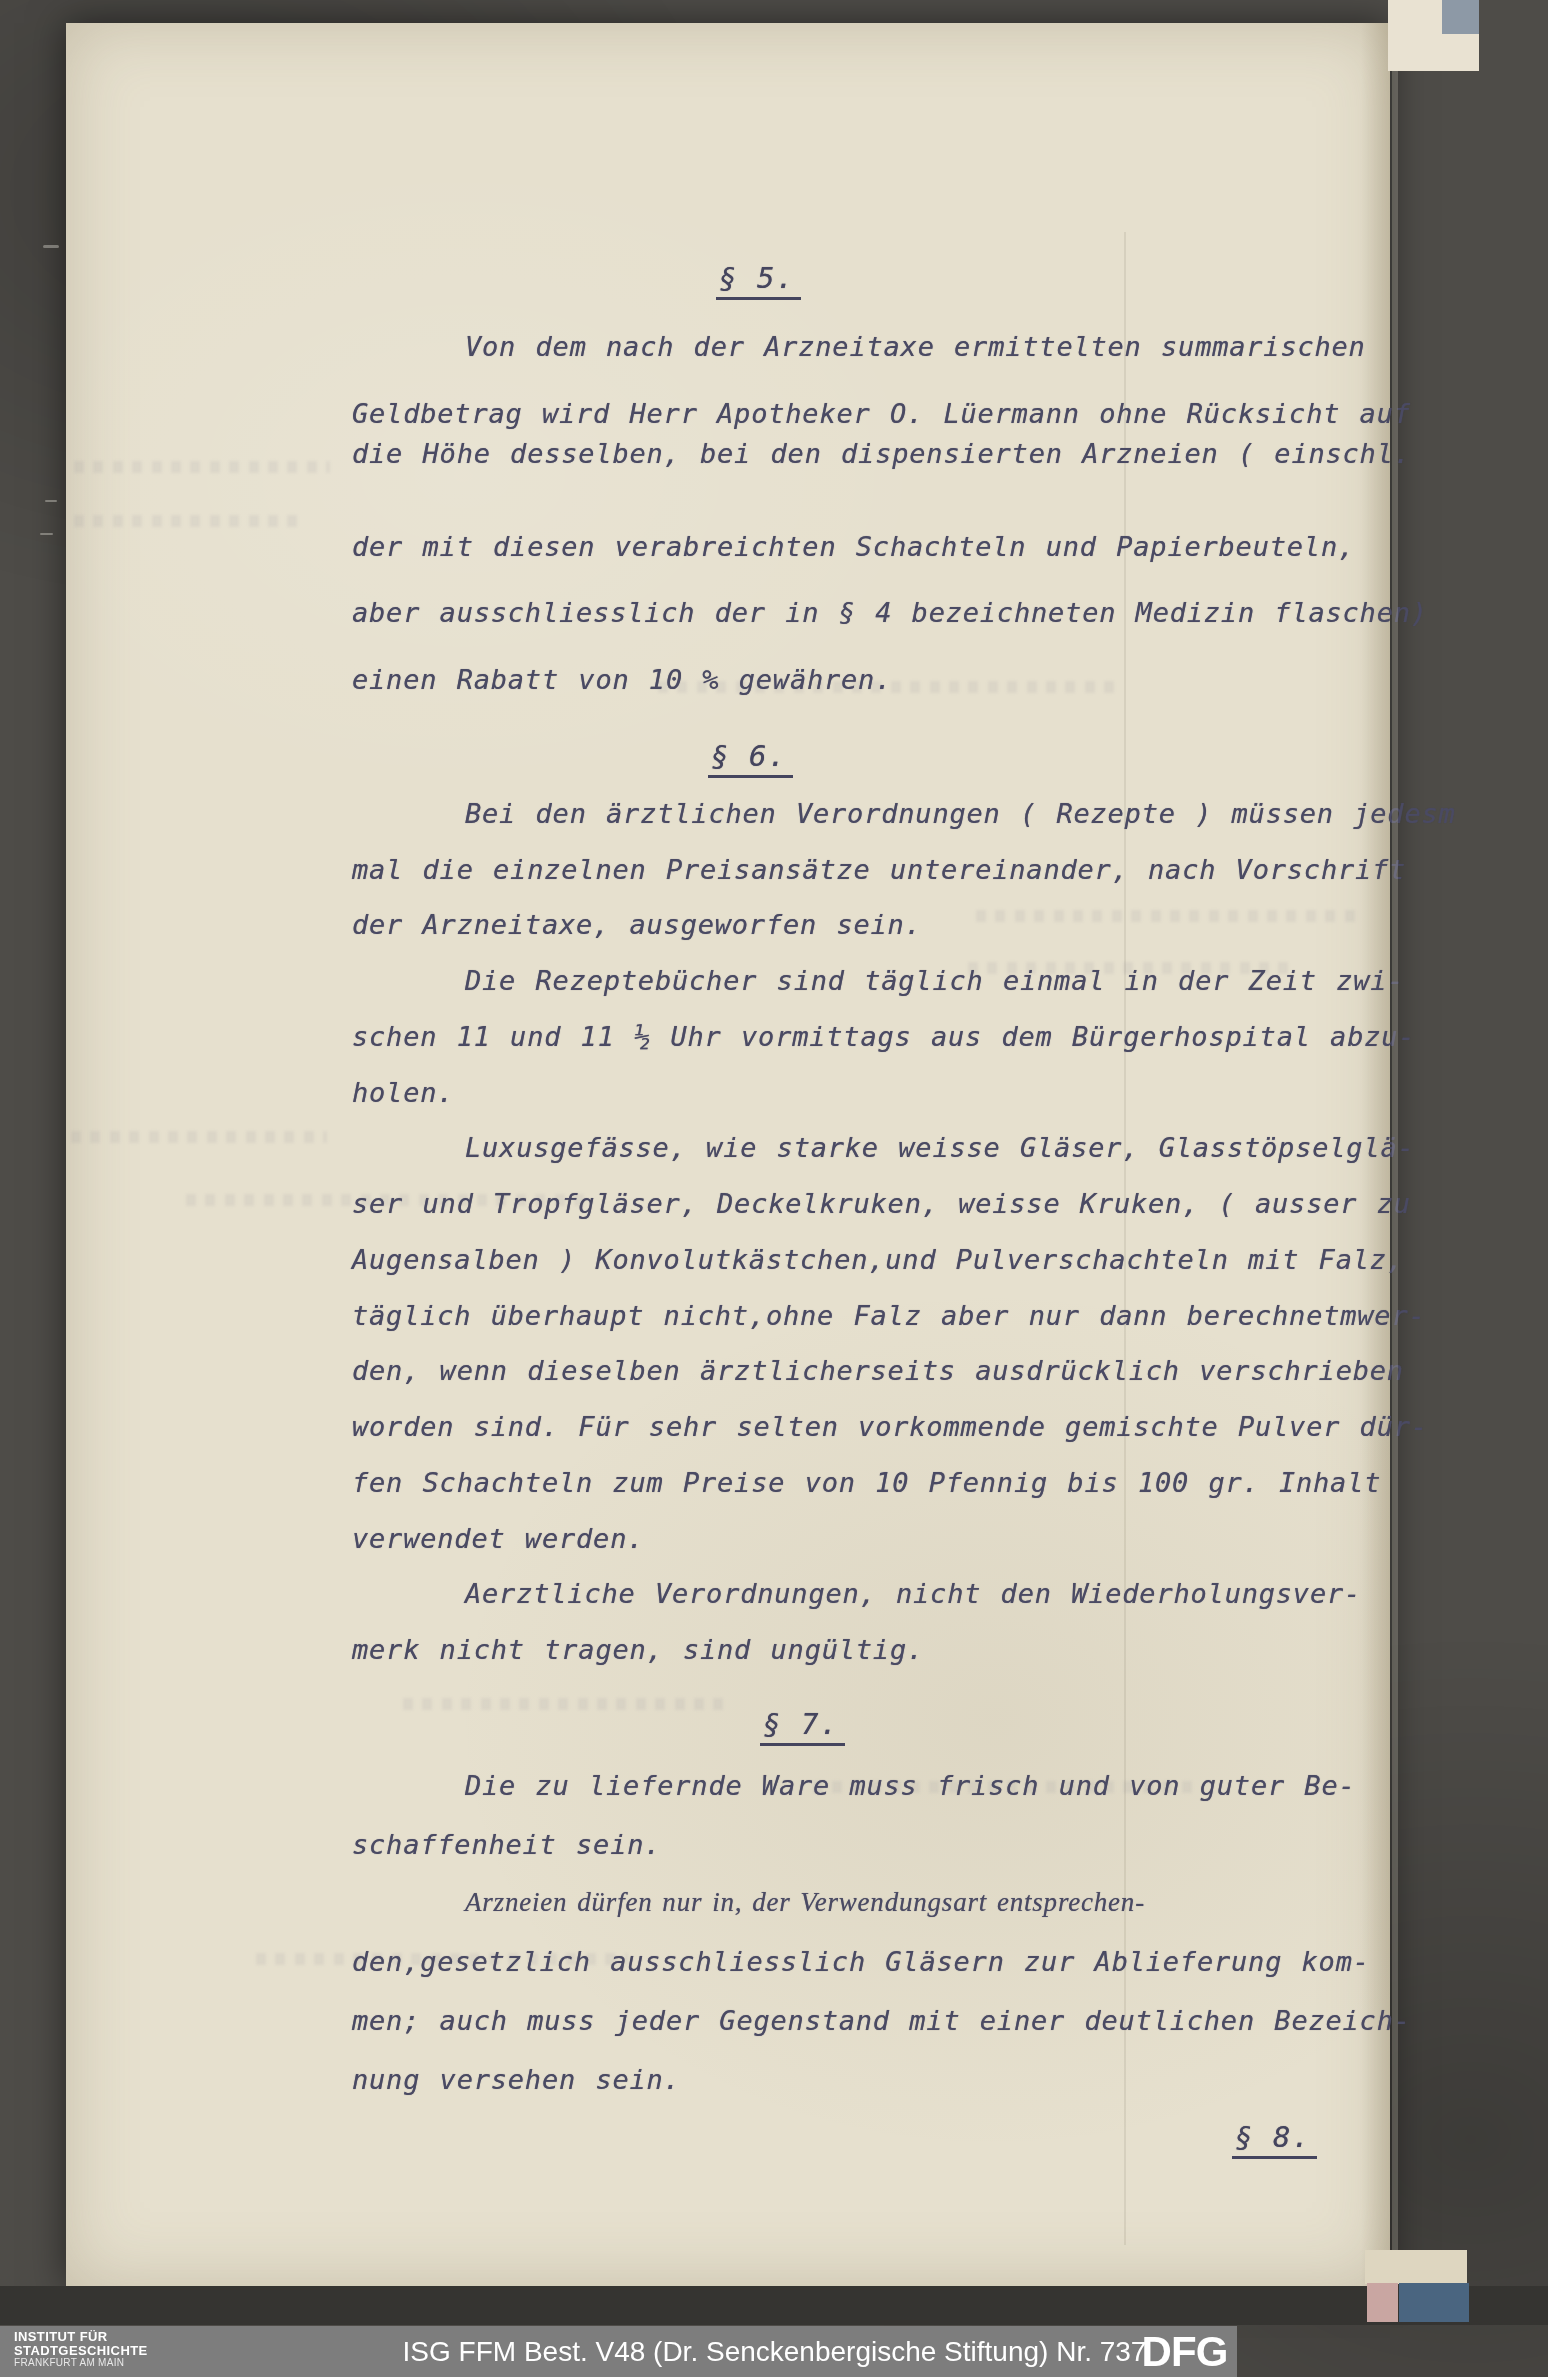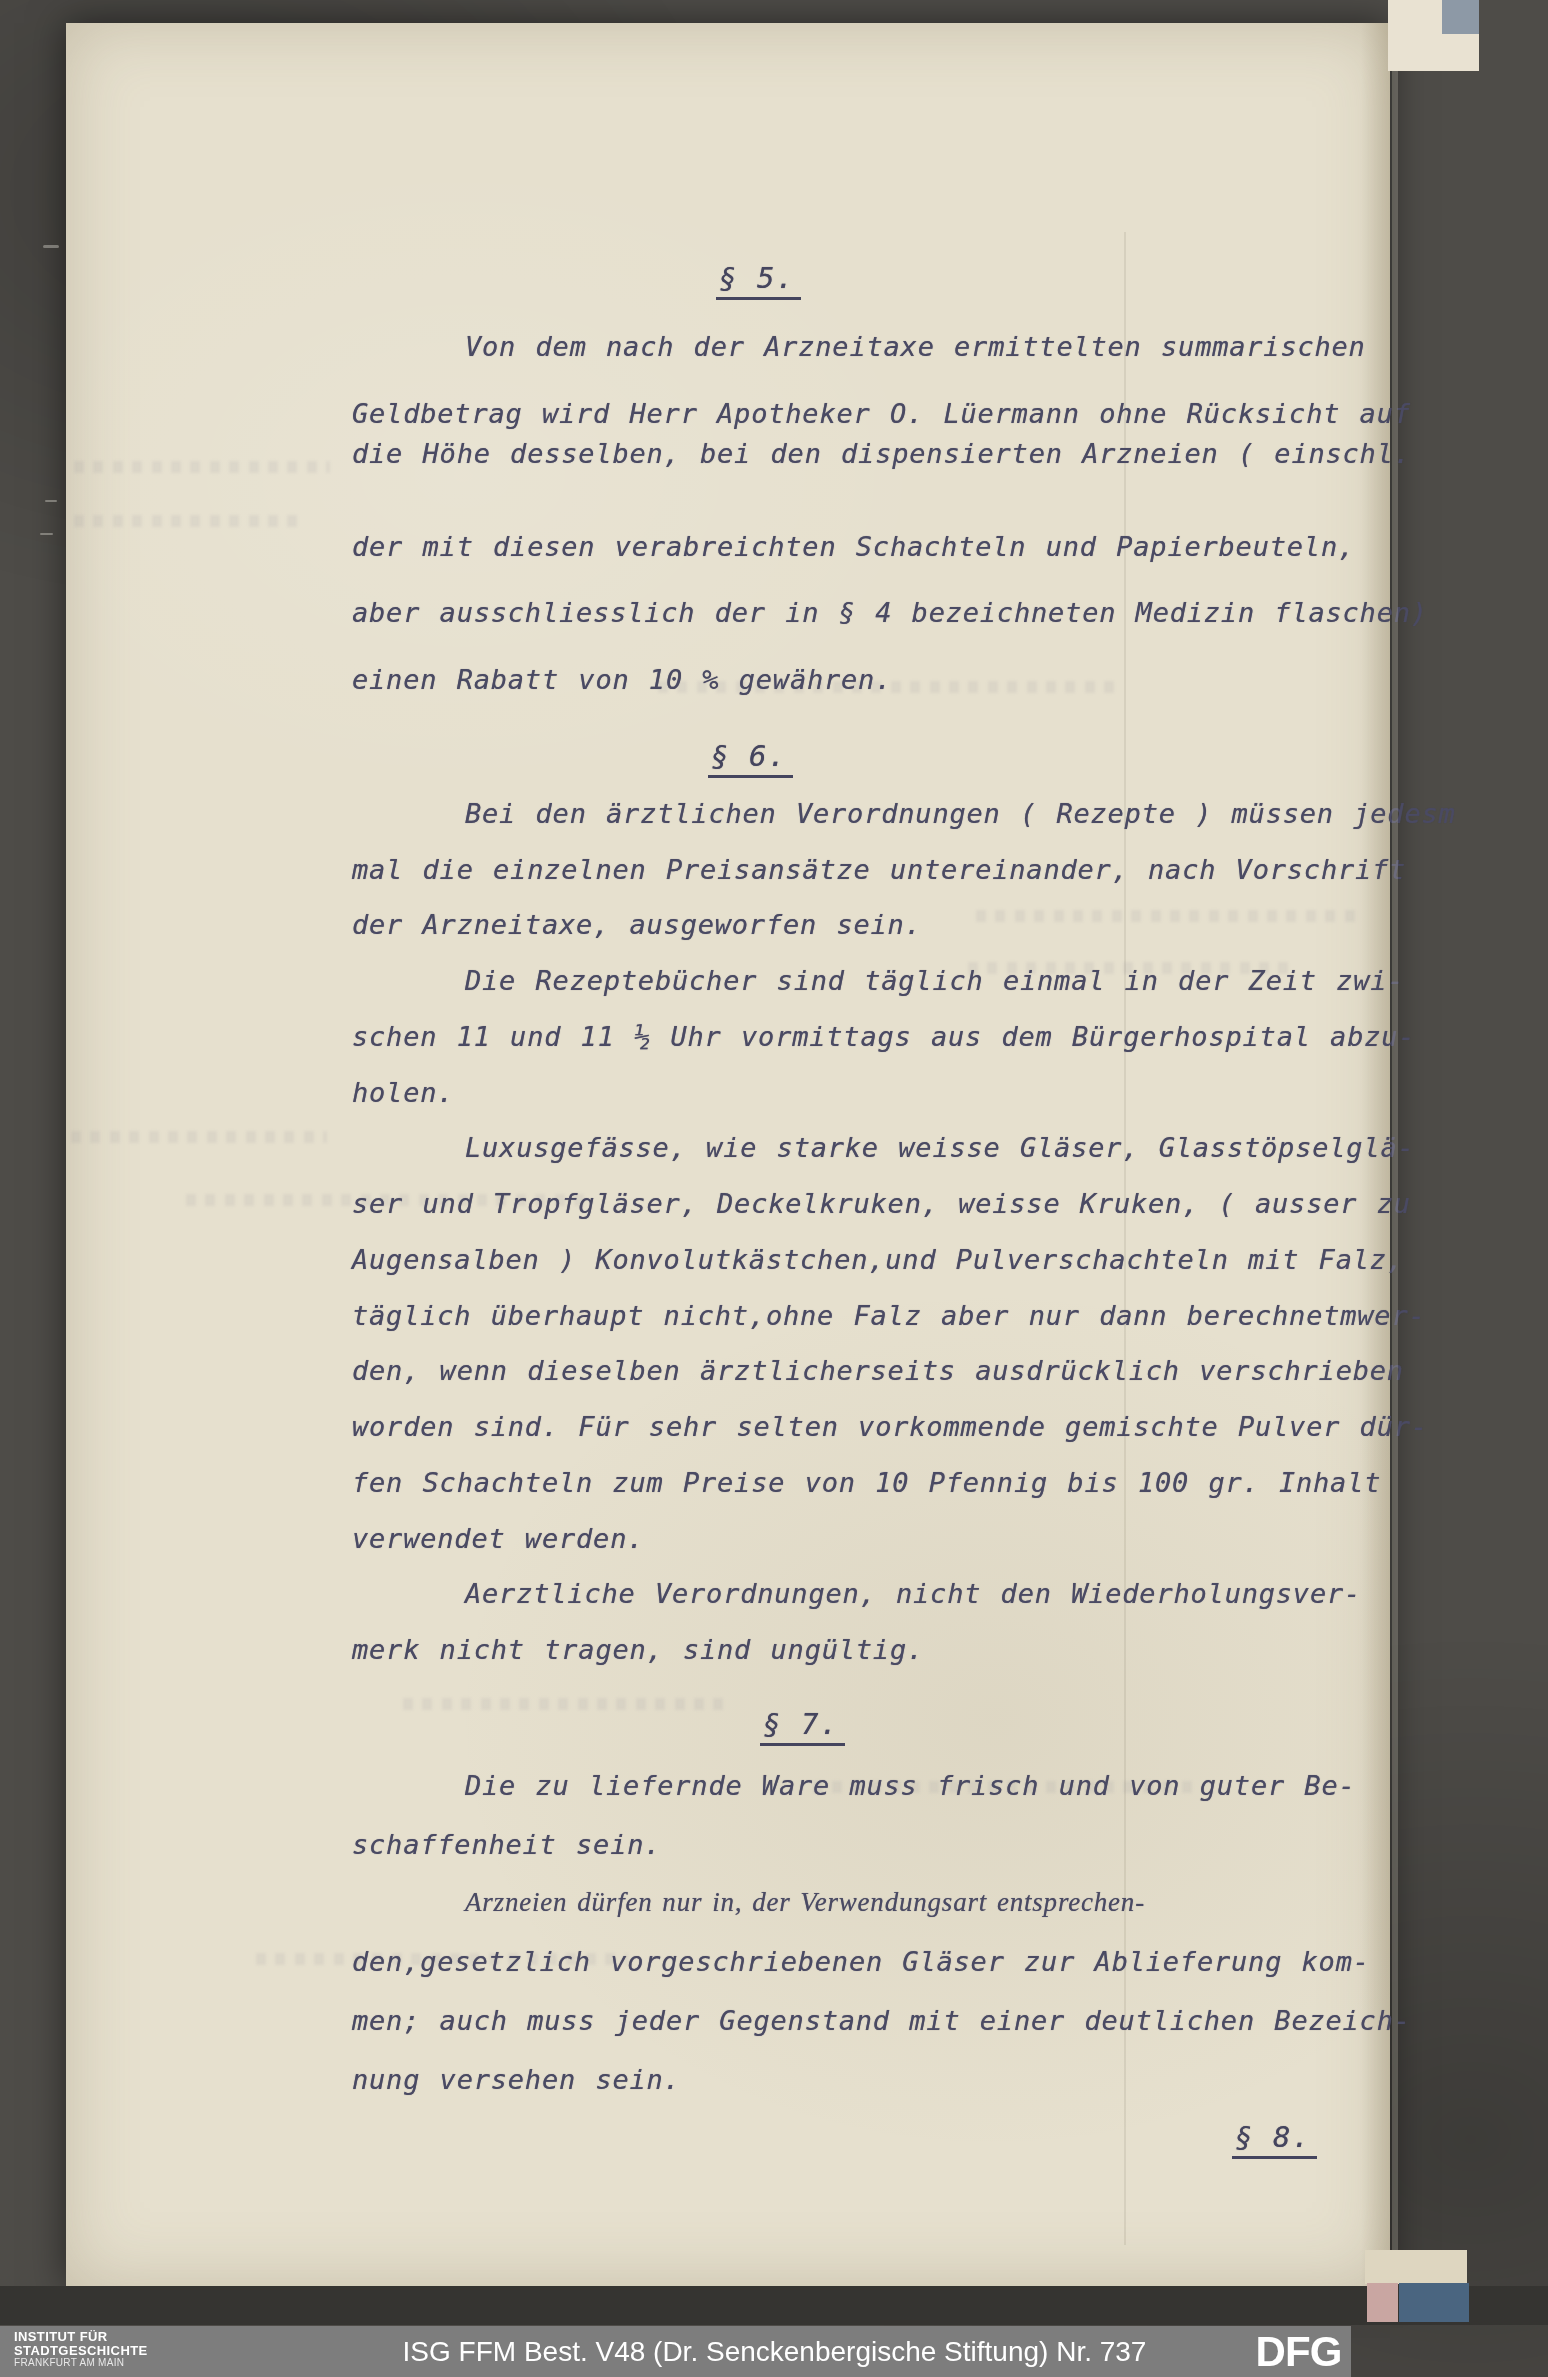--- a/index.html
+++ b/index.html
@@ -65,21 +65,21 @@
     background:#8d99a6;}
   .dark-bottom{position:absolute;left:0;top:2286px;width:1549px;height:39px;
     background:#353431;}
   .patch{position:absolute;}
   .patch-cream{left:1365px;top:2250px;width:102px;height:34px;background:#ded6c0;}
   .patch-pink{left:1367px;top:2283px;width:31px;height:39px;background:#c9a6a2;}
   .patch-blue{left:1399px;top:2283px;width:70px;height:39px;background:#4a6580;}
 
   
   .footer{
-    position:absolute;left:0;top:2326px;width:1351px;height:52px;
+    position:absolute;left:0;top:2326px;width:1237px;height:52px;
     background:#7d7d7d;color:#fff;font-family:"Liberation Sans", sans-serif;
   }
   .inst{position:absolute;left:14px;top:3.9px;line-height:1.08;}
   .inst .l1,.inst .l2{font-size:13px;font-weight:bold;letter-spacing:0.4px;}
   .inst .l3{font-size:10px;font-weight:normal;letter-spacing:0.3px;color:#e8e8e8;}
   .ref{
     position:absolute;left:0;top:0;width:1549px;height:52px;
     display:flex;align-items:center;justify-content:center;
     font-size:28px;color:#fff;
   }
@@ -134,21 +134,21 @@
 <div class="tl" style="top:1410px;">worden sind. Für sehr selten vorkommende gemischte Pulver dür-</div>
 <div class="tl" style="top:1466px;">fen Schachteln zum Preise von 10 Pfennig bis 100 gr. Inhalt</div>
 <div class="tl" style="top:1522px;">verwendet werden.</div>
 <div class="tl ind" style="top:1577px;">Aerztliche Verordnungen, nicht den Wiederholungsver-</div>
 <div class="tl" style="top:1633px;">merk nicht tragen, sind ungültig.</div>
 
 <div class="hd" style="left:760px;top:1707px;">§ 7.</div>
 <div class="tl ind" style="top:1769px;">Die zu liefernde Ware muss frisch und von guter Be-</div>
 <div class="tl" style="top:1828px;">schaffenheit sein.</div>
 <div class="tl ind" style="top:1886px;font-family:Liberation Serif, serif;">Arzneien dürfen nur in, der Verwendungsart entsprechen-</div>
-<div class="tl" style="top:1945px;">den,gesetzlich vorgeschriebenen Gläser zur Ablieferung kom-</div>
+<div class="tl" style="top:1945px;">den,gesetzlich ausschliesslich Gläsern zur Ablieferung kom-</div>
 <div class="tl" style="top:2004px;">men; auch muss jeder Gegenstand mit einer deutlichen Bezeich-</div>
 <div class="tl" style="top:2063px;">nung versehen sein.</div>
 
 <div class="hd" style="left:1232px;top:2120px;">§ 8.</div>
 
 <div class="edge-strip"></div>
 <div class="corner-strip"></div>
 <div class="corner-chip"></div>
 <div class="dark-bottom"></div>
 <div class="patch patch-cream"></div>

